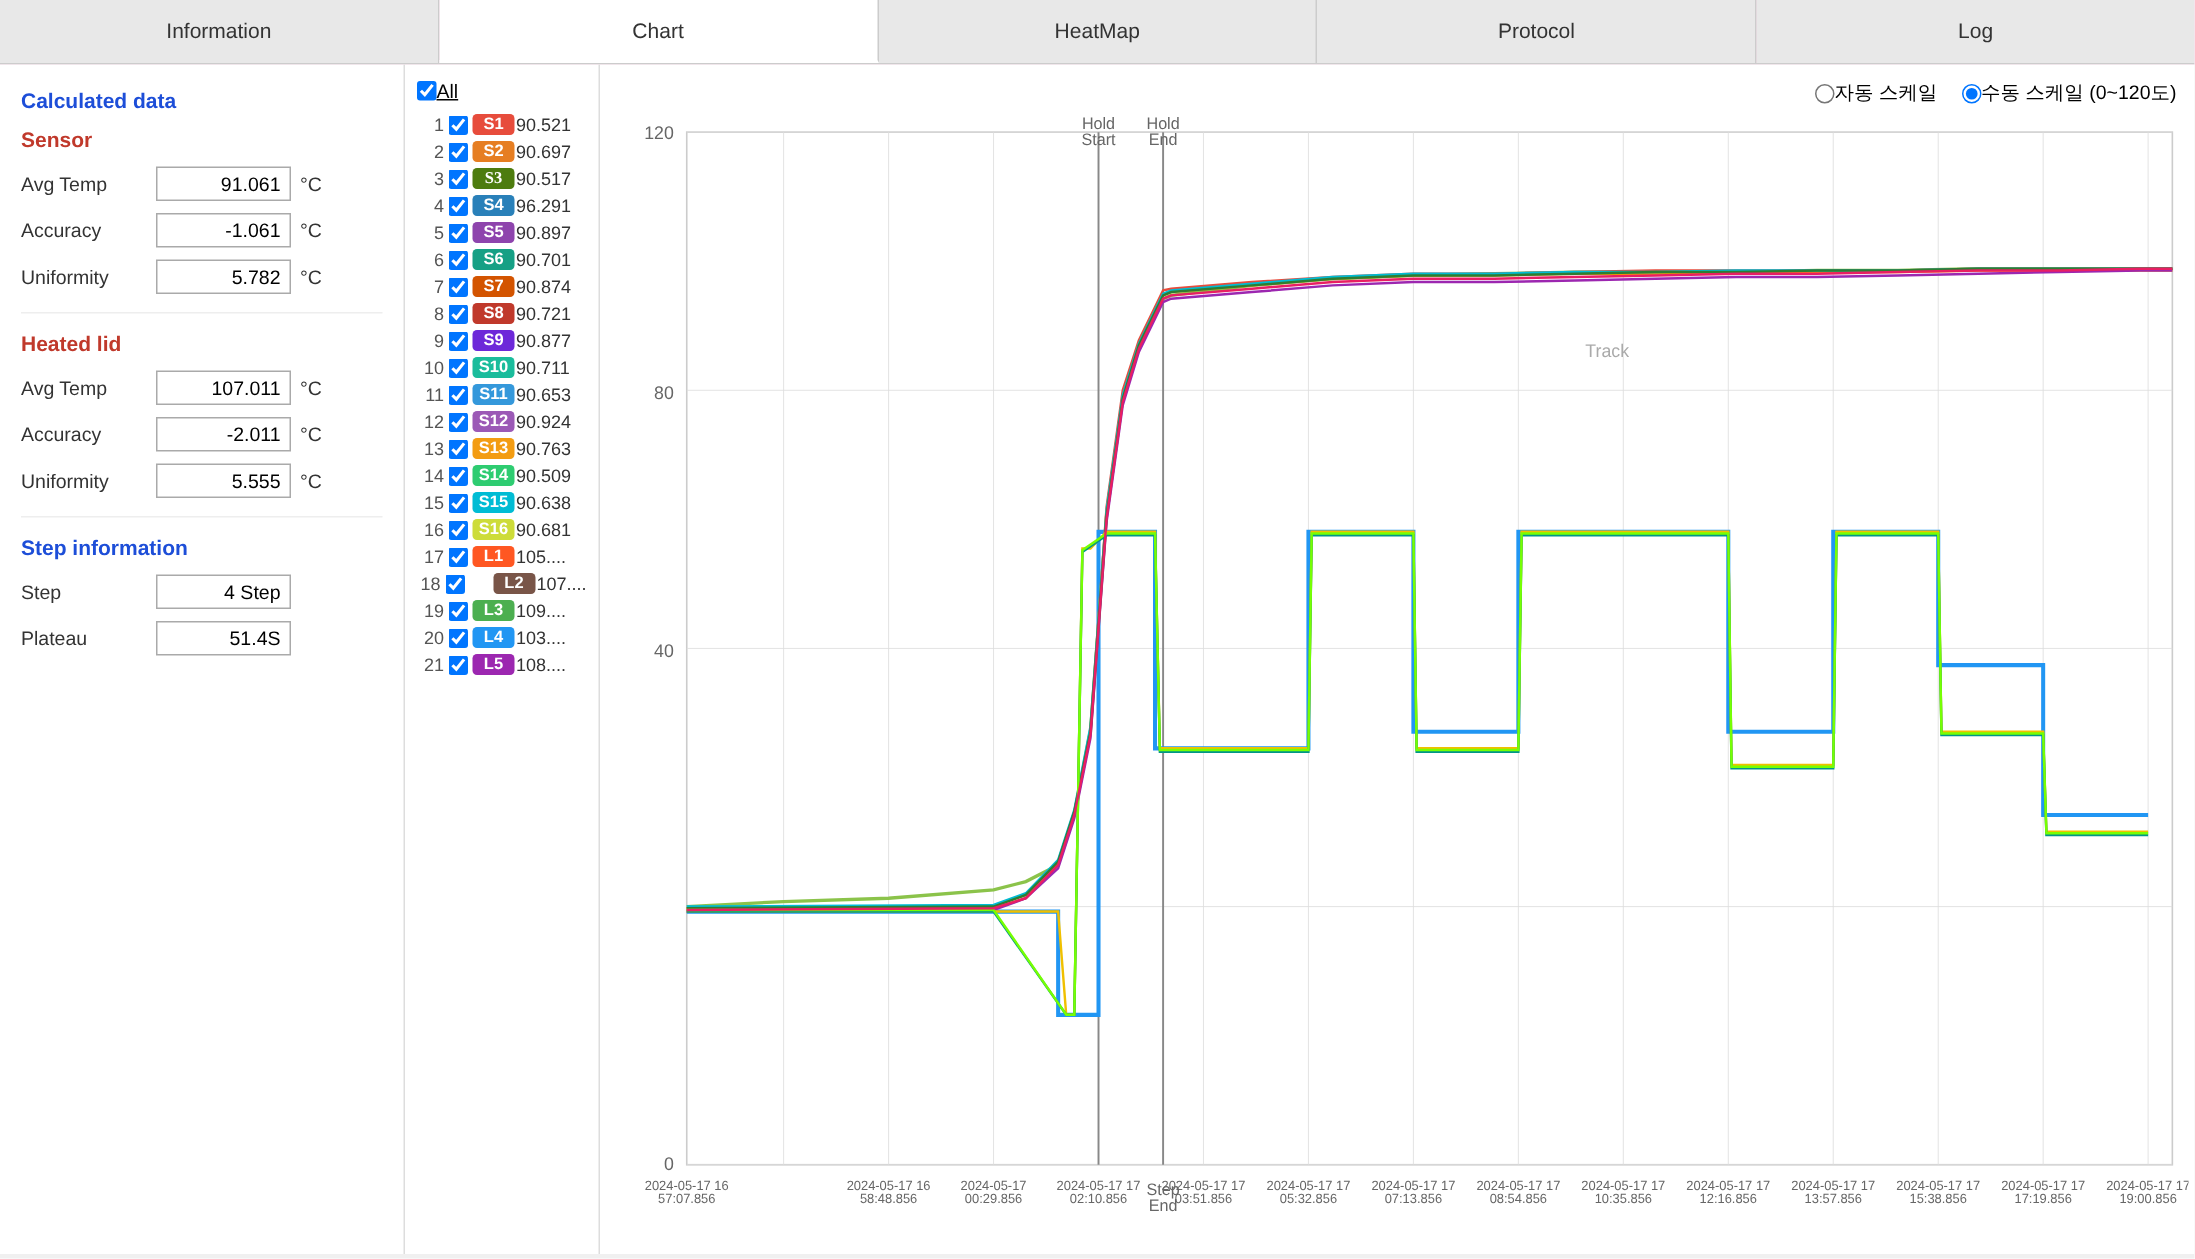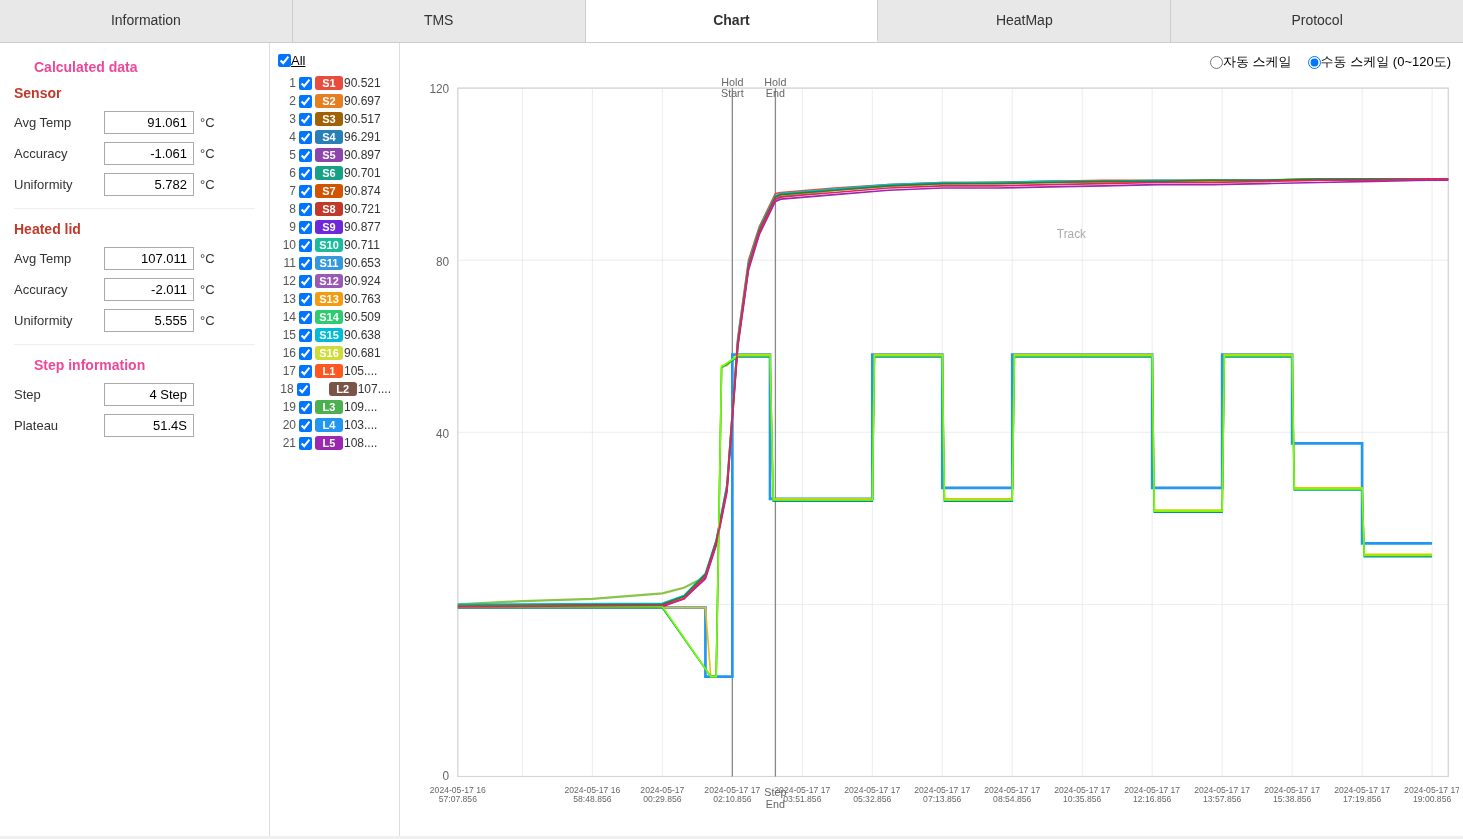--- a/index.html
+++ b/index.html
@@ -16,21 +16,21 @@
       text-align: center;
       cursor: pointer;
       border-right: 1px solid #ccc;
       background: #e8e8e8;
       font-size: 14px;
       color: #333;
     }
     .top-tab:last-child { border-right: none; }
     .top-tab.active {
       background: #fff;
-      font-weight: bold;
+      font-weight: normal;
       border-bottom: 2px solid #fff;
     }
 
     .main-content {
       display: flex;
       height: calc(100vh - 46px);
       background: #fff;
     }
 
     .left-panel {
@@ -39,21 +39,21 @@
       padding: 16px 14px;
       border-right: 1px solid #ddd;
       overflow-y: auto;
     }
 
     .section-title {
       font-weight: bold;
       font-size: 14px;
       margin-bottom: 10px;
     }
-    .section-title.blue { color: #ec4899; margin-left: 20px; }
+    .section-title.blue { color: #1d4ed8; }
     .section-title.red { color: #c0392b; }
 
     .field-row {
       display: flex;
       align-items: center;
       margin-bottom: 8px;
     }
     .field-label {
       width: 90px;
       font-size: 13px;
@@ -146,24 +146,24 @@
     svg.chart-svg {
       width: 100%;
       height: 100%;
     }
   </style>
 </head>
 <body>
 
 <div class="top-tabs">
   <div class="top-tab">Information</div>
-  <div class="top-tab">TMS</div>
   <div class="top-tab active">Chart</div>
   <div class="top-tab">HeatMap</div>
   <div class="top-tab">Protocol</div>
+  <div class="top-tab">Log</div>
 </div>
 
 <div class="main-content">
 
   <div class="left-panel">
     <div class="section-title blue">Calculated data</div>
 
     <div class="section-title red" style="margin-top:8px;">Sensor</div>
 
     <div class="field-row">
@@ -230,21 +230,21 @@
     </div>
         <div class="sensor-row">
       <span class="row-num">2</span>
       <input type="checkbox" checked="" class="cb" style="">
       <span class="sensor-badge" style="background:#e67e22;">S2</span>
       <span class="sensor-value">90.697</span>
     </div>
         <div class="sensor-row">
       <span class="row-num">3</span>
       <input type="checkbox" checked="" class="cb" style="">
-      <span class="sensor-badge" style="background:#a16207;">S3</span>
+      <span class="sensor-badge" style="background:#4d7c0f;font-family:Liberation Serif, serif;">S3</span>
       <span class="sensor-value">90.517</span>
     </div>
         <div class="sensor-row">
       <span class="row-num">4</span>
       <input type="checkbox" checked="" class="cb" style="">
       <span class="sensor-badge" style="background:#2980b9;">S4</span>
       <span class="sensor-value">96.291</span>
     </div>
         <div class="sensor-row">
       <span class="row-num">5</span>

